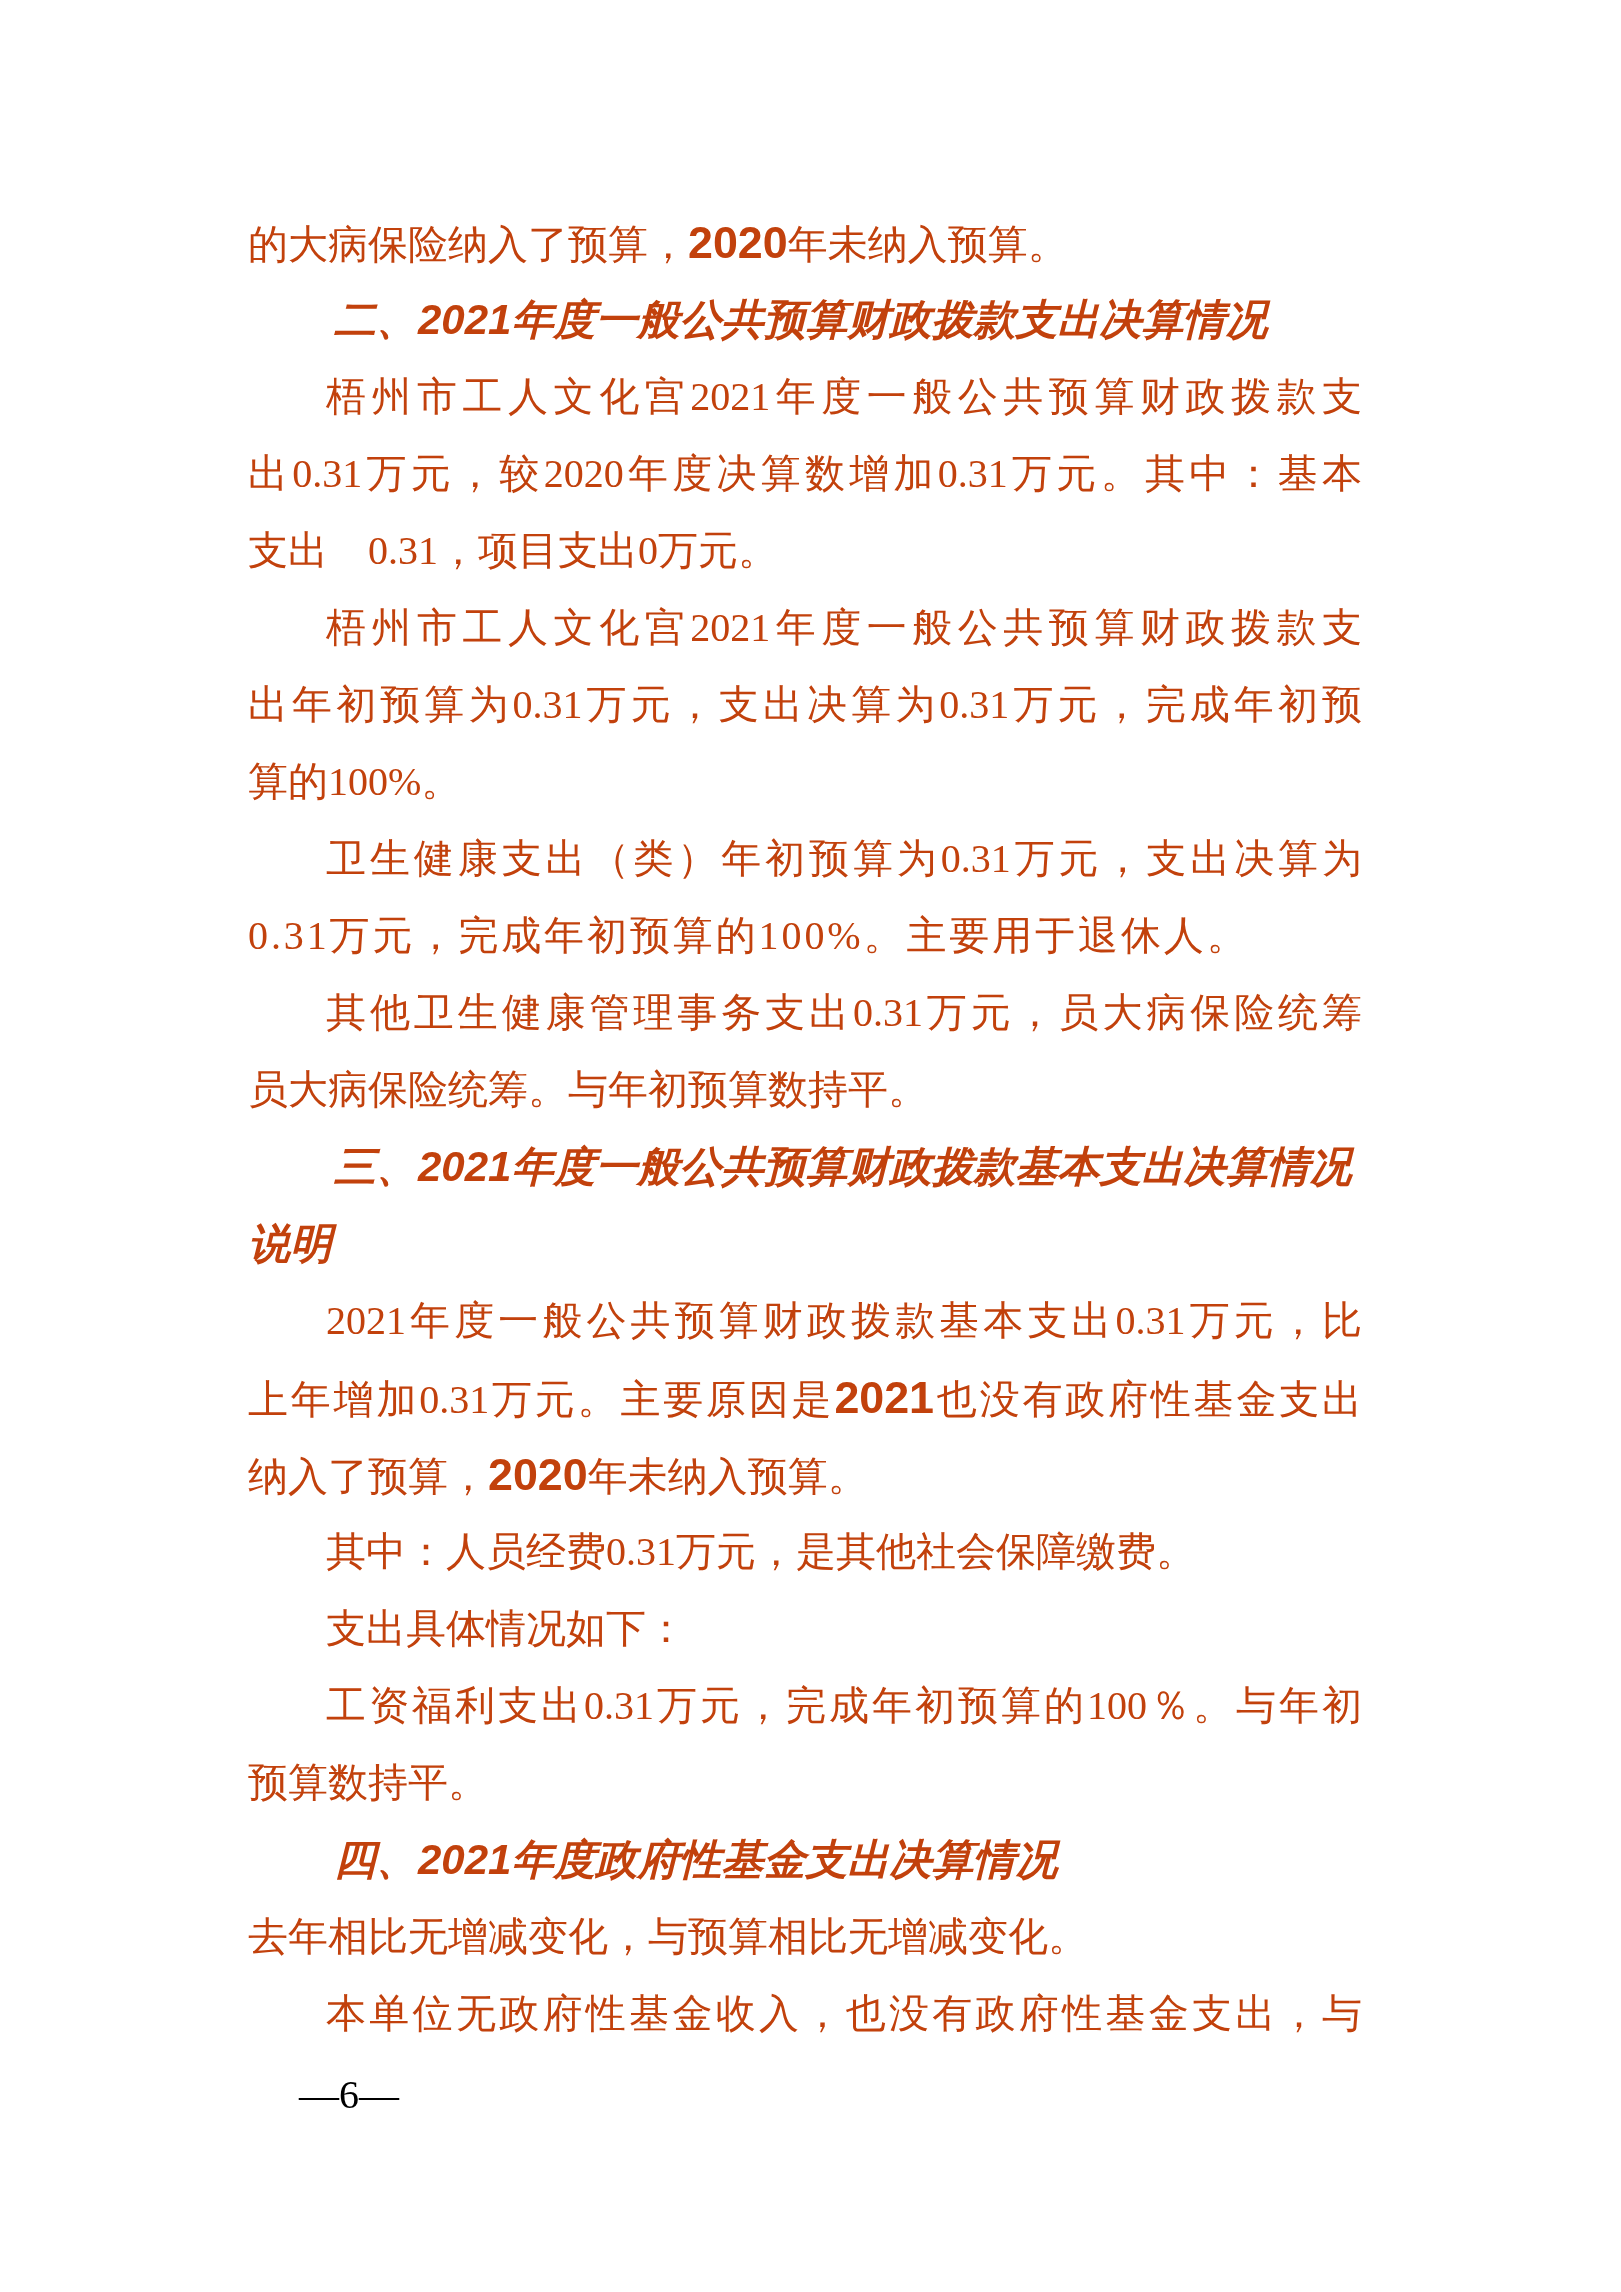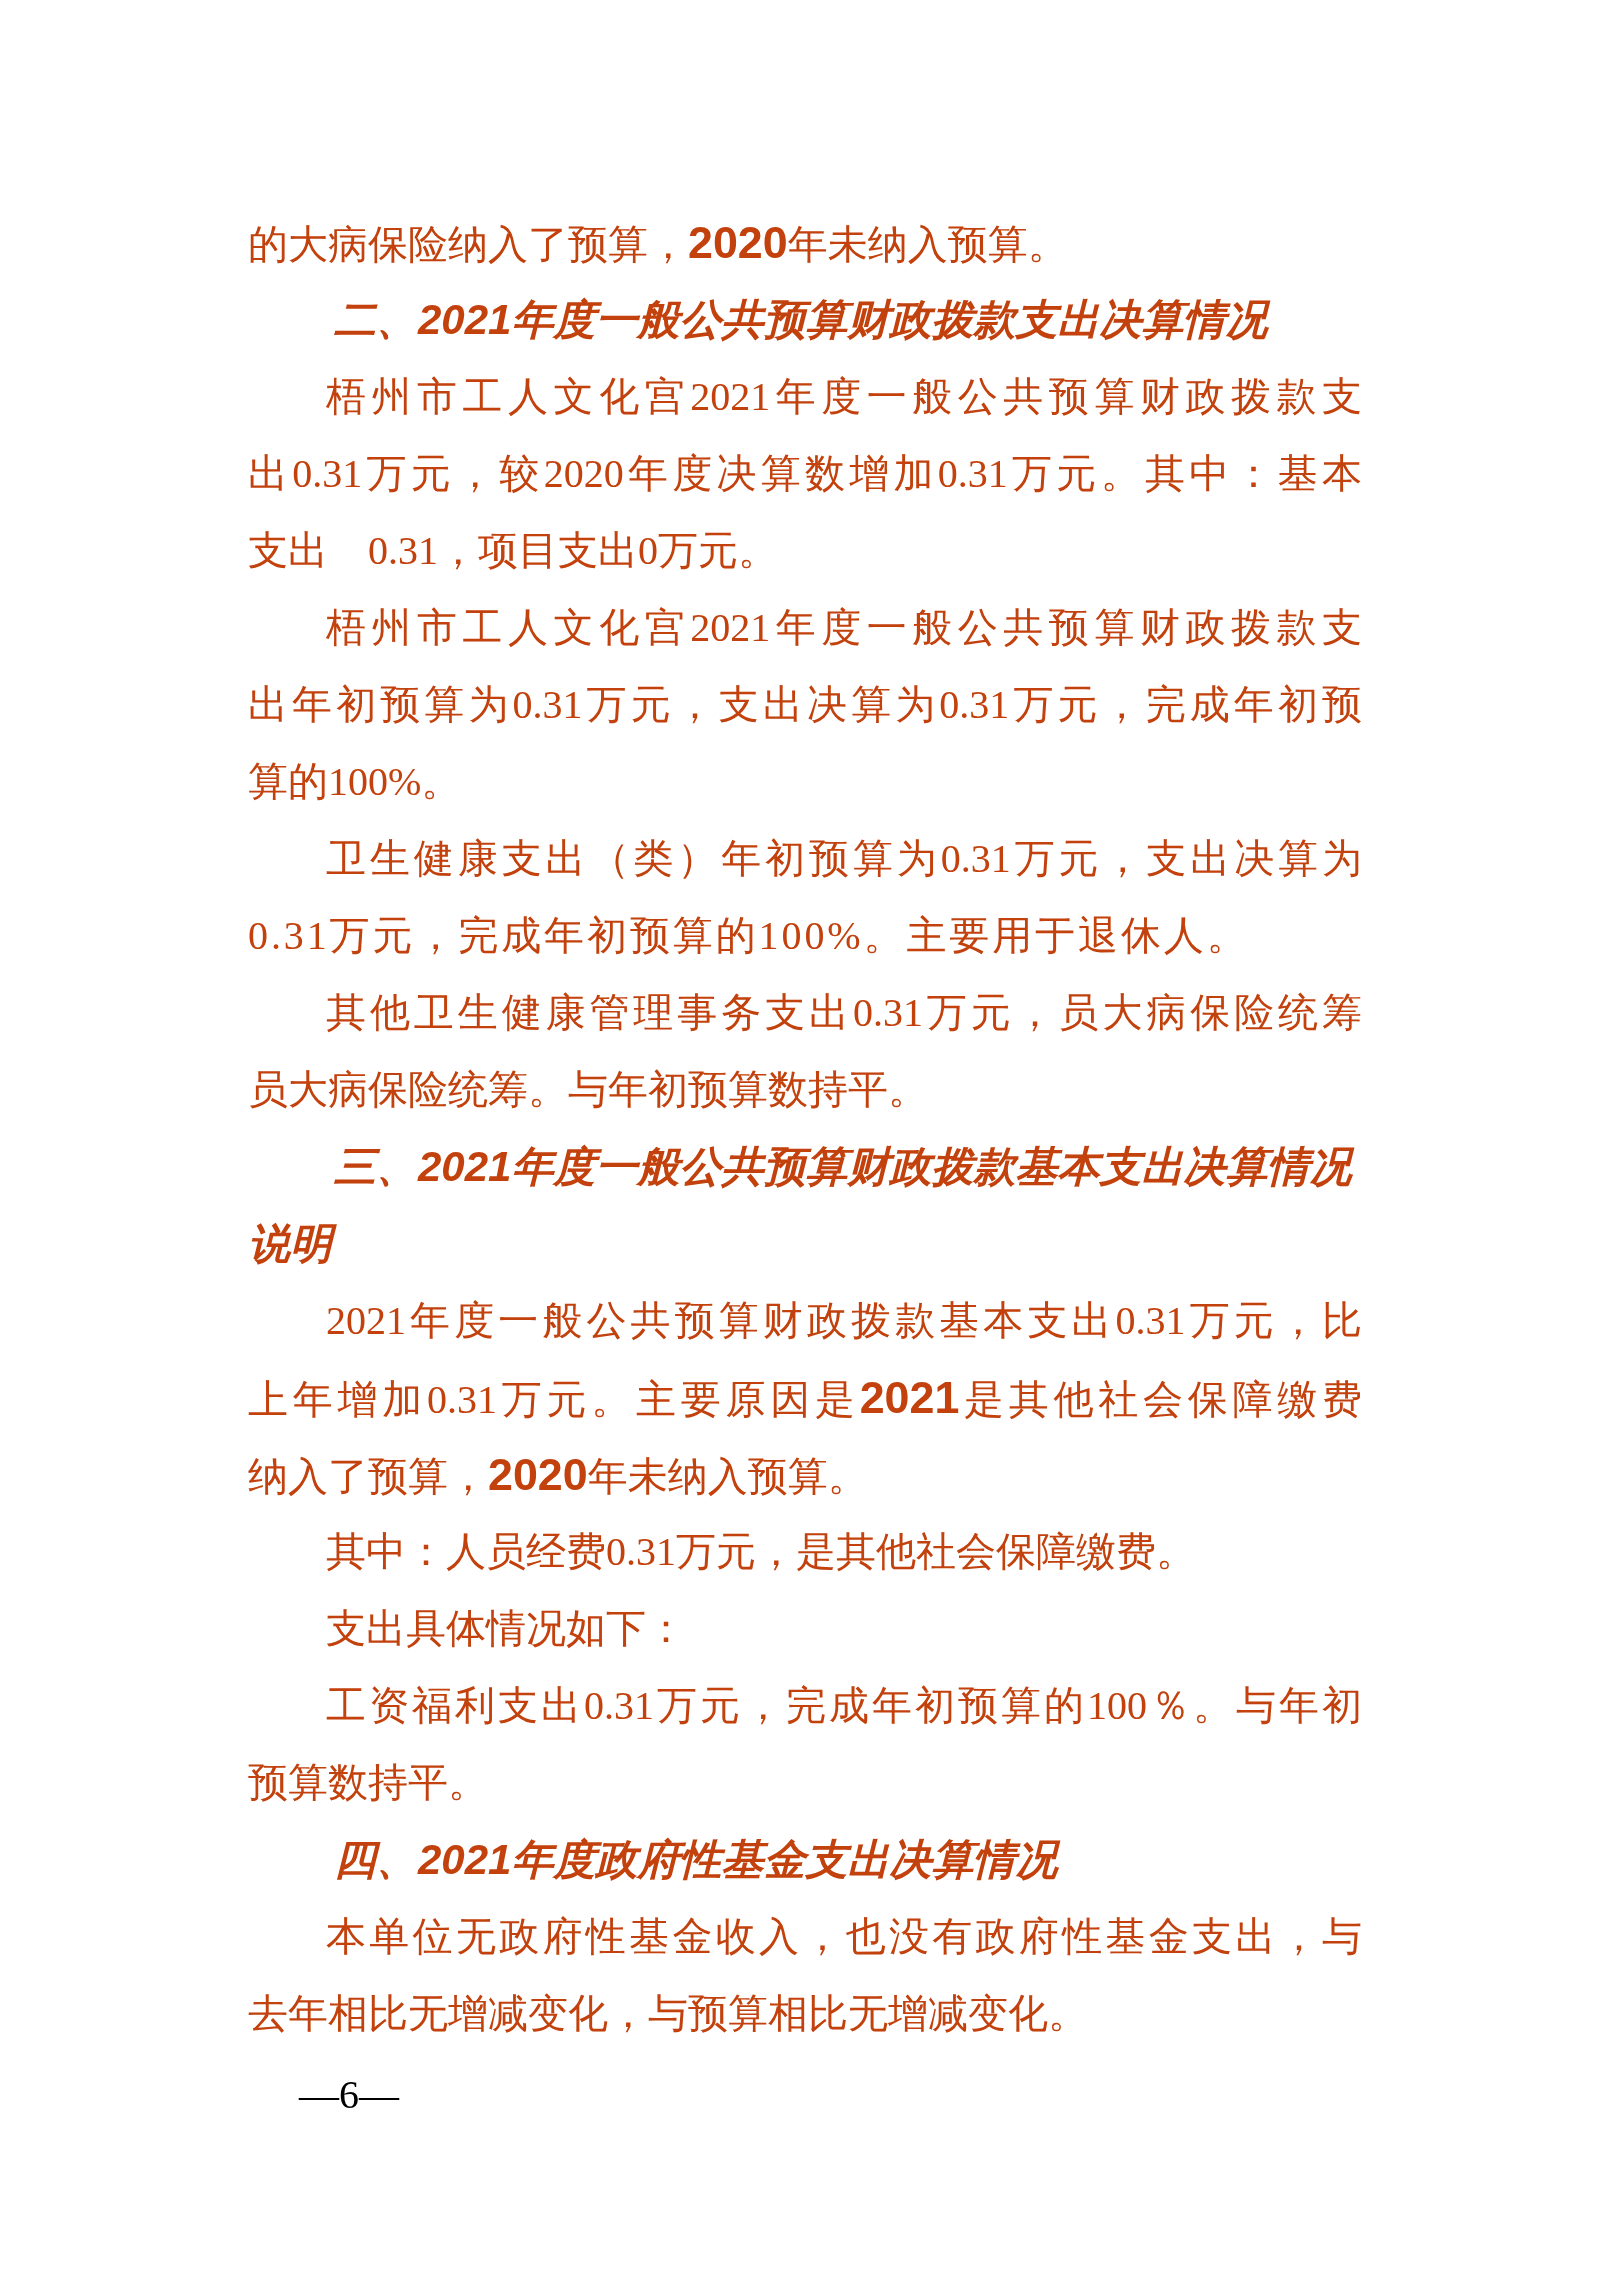--- a/index.html
+++ b/index.html
@@ -82,33 +82,33 @@
   <div class="line indent fill"><span>其他卫生健康管理事务支出0.31万元，员大病保险统筹</span></div>
 
   <div class="line"><span>员大病保险统筹。与年初预算数持平。</span></div>
 
   <div class="line heading indent"><span>三、2021年度一般公共预算财政拨款基本支出决算情况</span></div>
 
   <div class="line heading"><span>说明</span></div>
 
   <div class="line indent fill"><span>2021年度一般公共预算财政拨款基本支出0.31万元，比</span></div>
 
-  <div class="line fill"><span>上年增加0.31万元。主要原因是</span><span class="nb">2021</span><span>是其他社会保障缴费</span></div>
+  <div class="line fill"><span>上年增加0.31万元。主要原因是</span><span class="nb">2021</span><span>也没有政府性基金支出</span></div>
 
   <div class="line"><span>纳入了预算，</span><span class="nb">2020</span><span>年未纳入预算。</span></div>
 
   <div class="line indent"><span>其中：人员经费0.31万元，是其他社会保障缴费。</span></div>
 
   <div class="line indent"><span>支出具体情况如下：</span></div>
 
   <div class="line indent fill"><span>工资福利支出0.31万元，完成年初预算的100％。与年初</span></div>
 
   <div class="line"><span>预算数持平。</span></div>
 
   <div class="line heading indent"><span>四、2021年度政府性基金支出决算情况</span></div>
 
+  <div class="line"><span>去年相比无增减变化，与预算相比无增减变化。</span></div>
+
   <div class="line indent fill"><span>本单位无政府性基金收入，也没有政府性基金支出，与</span></div>
-
-  <div class="line"><span>去年相比无增减变化，与预算相比无增减变化。</span></div>
 </div>
 
 <div class="page-num"><span>—6—</span></div>
 
 
 </body></html>

